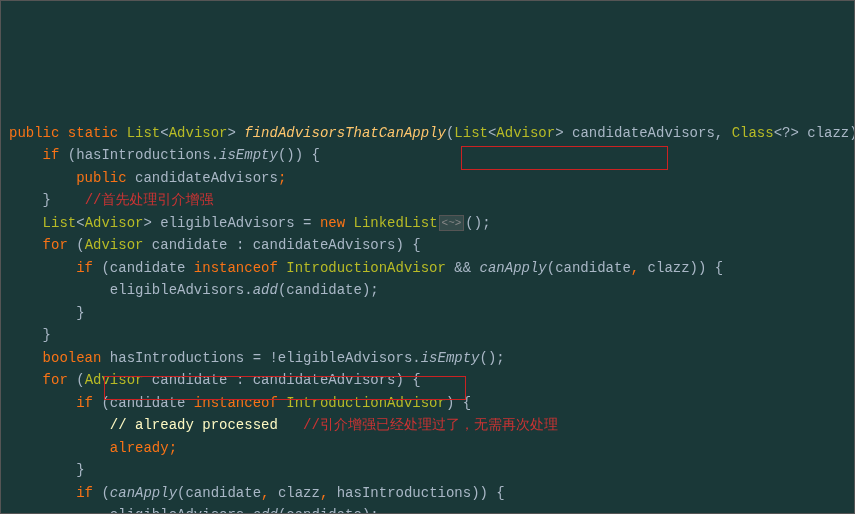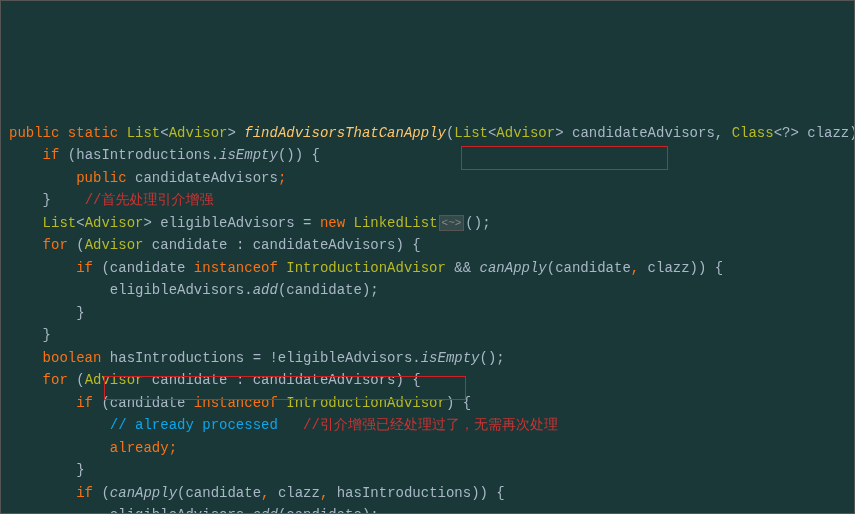--- a/index.html
+++ b/index.html
@@ -1,21 +1,21 @@
 <!DOCTYPE html>
 <html><head>
 <meta charset="utf-8">
 <style>
 html,body{margin:0;padding:0;background:#1a3838;font-family:Consolas,"Courier New",monospace;font-size:14px;line-height:22.5px;color:#a9b7c6}
 .editor{width:855px;height:514px;box-sizing:border-box;border:1px solid #555;padding:8px 0 0 8px;white-space:pre;overflow:hidden;position:relative}
 .kw{color:#f97316}
 .type{color:#b8bb26}
 .fn{color:#ffc66d;font-style:italic}
 .call{font-style:italic}
-.cmt{color:#0ea5e9}
+.cmt{color:#fef9c3}
 .cmtr{color:#cc3333}
 .diamond{display:inline-block;background:#344a4a;border:1px solid #555;padding:0 2px;margin:0 1px;font-size:11px;line-height:14px;vertical-align:middle;color:#888}
 .hlbox{position:absolute;border:1.5px solid #cc2222;pointer-events:none}
 </style>
 </head>
 <body>
 <div class="editor">
 
 <div class="hlbox" style="left:460px;top:145px;width:205px;height:22px"></div>
 <div class="hlbox" style="left:103px;top:375px;width:360px;height:22px"></div>

